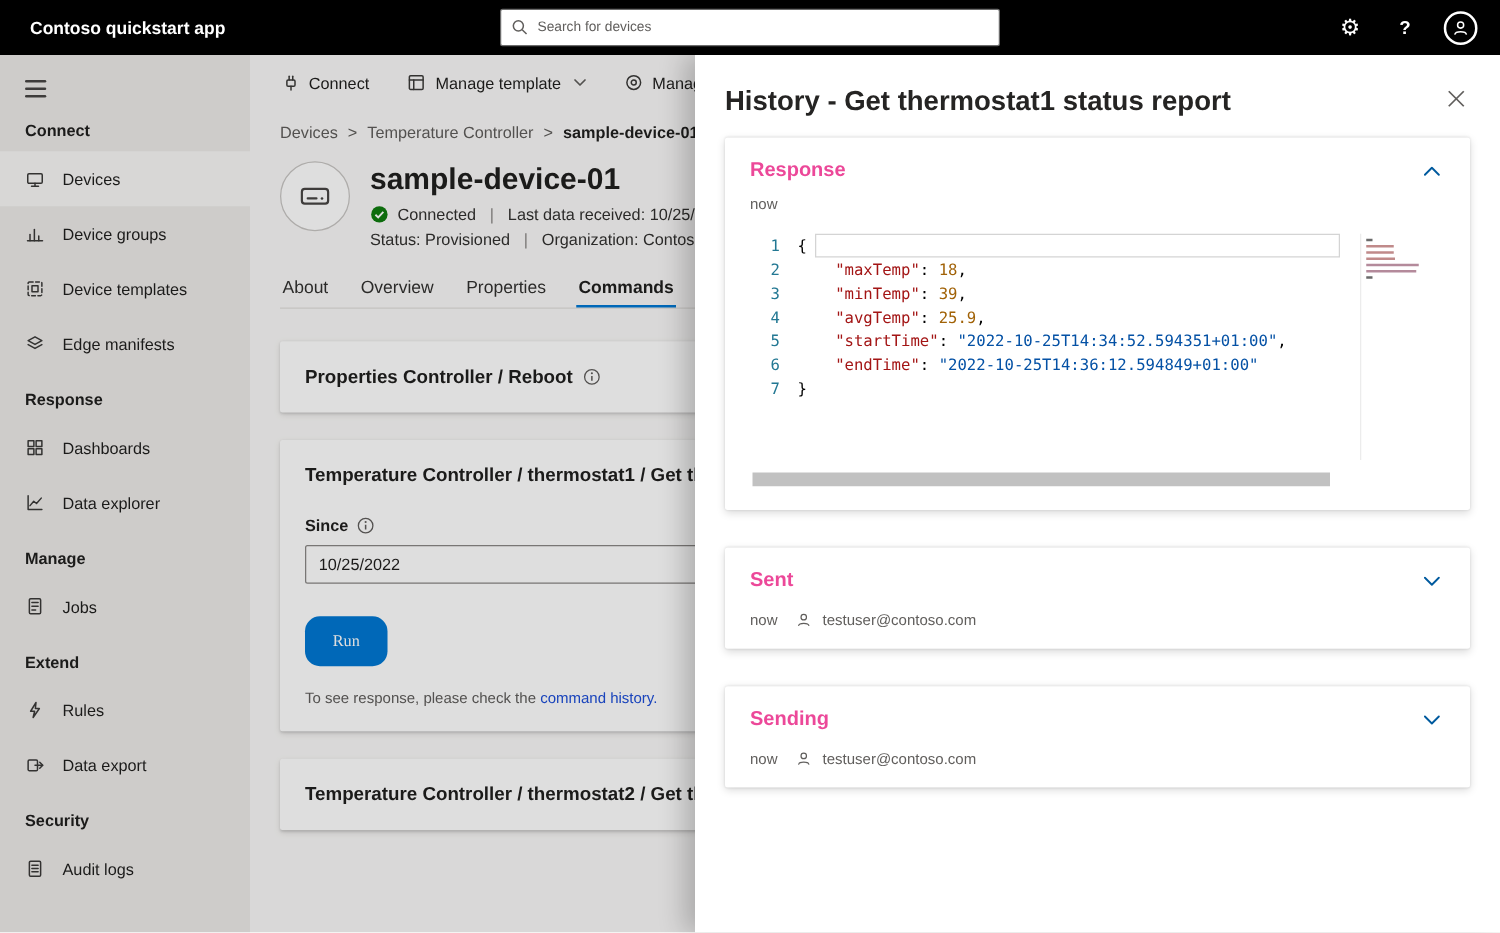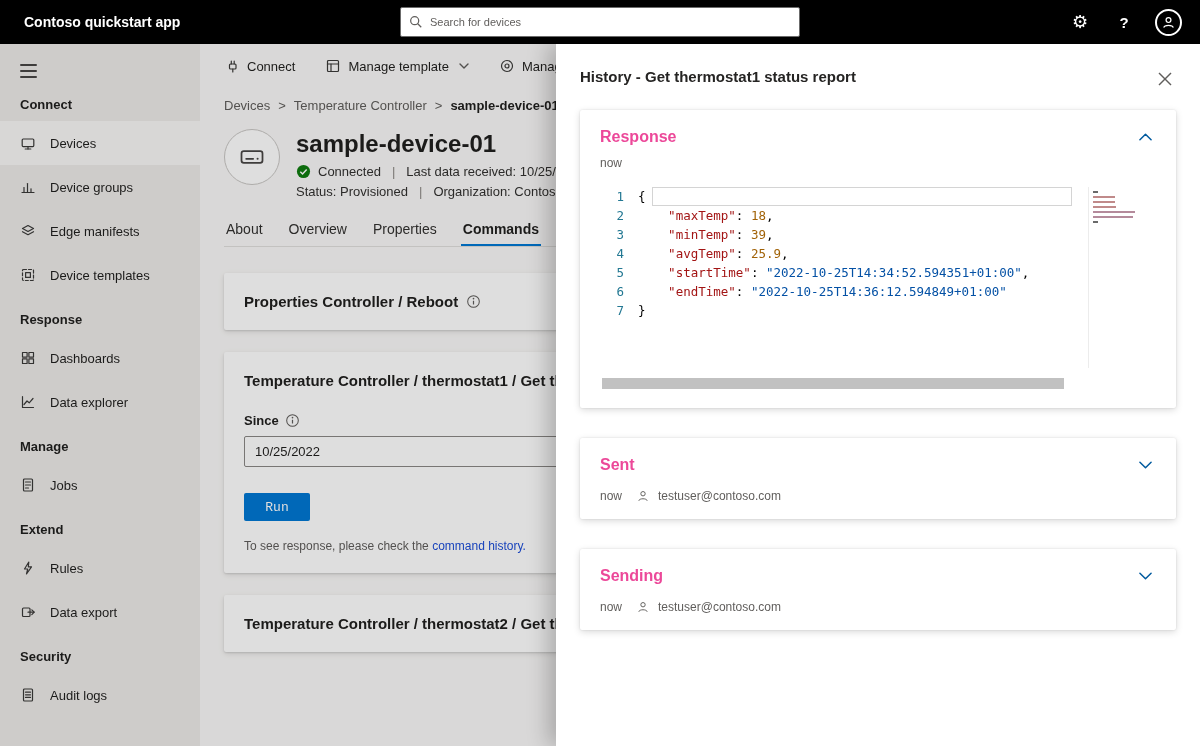--- a/index.html
+++ b/index.html
@@ -98,37 +98,37 @@
     box-shadow: 0 1px 2px rgba(0,0,0,0.12), 0 2px 6px rgba(0,0,0,0.1);
   }
   .card-title { font-size: 15px; font-weight: 600; color: #201f1e; display: flex; align-items: center; gap: 8px; white-space: nowrap; }
   .field-label { margin-top: 24px; font-size: 13px; font-weight: 600; display: flex; gap: 6px; align-items: center; }
   .text-input {
     display: block; margin-top: 8px; width: 700px; height: 31px;
     border: 1px solid #8a8886; border-radius: 2px; font-size: 13px; padding: 0 10px;
     color: #201f1e; background: #fff; font-family: "Liberation Sans", "DejaVu Sans", sans-serif;
   }
   .run-btn {
-    margin-top: 26px; width: 66px; height: 28px; background: #0078d4; color: #fff;
-    border: none; border-radius: 2px; font-size: 13px; cursor: pointer;
-    font-family: Liberation Mono, monospace;
+    margin-top: 26px; width: 66px; height: 40px; background: #0078d4; color: #fff;
+    border: none; border-radius: 12px; font-size: 13px; cursor: pointer;
+    font-family: Liberation Serif, serif;
   }
   .note { margin-top: 18px; font-size: 12px; color: #605e5c; }
   .note a { color: #1d4ed8; text-decoration: none; cursor: pointer; }
 
   
   .dim-overlay { position: absolute; left: 0; top: 44px; right: 0; bottom: 0; background: rgba(0,0,0,0.13); z-index: 50; }
 
   
   .panel {
     position: absolute; left: 556px; top: 44px; right: 0; bottom: 0;
     background: #fff; z-index: 100; box-shadow: -8px 0 20px rgba(0,0,0,0.22);
   }
   .panel-header { display: flex; align-items: flex-start; justify-content: space-between; padding: 24px 20px 12px 24px; }
-  .panel-title { font-size: 15px; font-weight: 600; color: #252423; }
+  .panel-title { font-size: 22px; font-weight: 600; color: #252423; }
   .close-btn { width: 30px; height: 30px; display: flex; align-items: center; justify-content: center; cursor: pointer; margin-top: -4px; }
   .close-btn svg { stroke: #605e5c; stroke-width: 1.4; }
   .panel-body { padding: 4px 24px 24px; display: flex; flex-direction: column; gap: 30px; }
   .acc-card { background: #fff; border-radius: 2px; padding: 16px 20px; box-shadow: 0 0 2px rgba(0,0,0,0.12), 0 2px 7px rgba(0,0,0,0.15); }
   .acc-head { display: flex; justify-content: space-between; align-items: center; }
   .acc-title { font-size: 16px; font-weight: 600; color: #ec4899; }
   .chevron-btn { width: 22px; height: 22px; display: flex; align-items: center; justify-content: center; cursor: pointer; }
   .chevron-btn svg { stroke: #005a9e; stroke-width: 1.6; fill: none; stroke-linecap: round; stroke-linejoin: round; }
   .acc-time { margin-top: 8px; font-size: 12px; color: #605e5c; }
   .meta-row { margin-top: 13px; display: flex; align-items: center; gap: 8px; font-size: 12px; color: #605e5c; }
@@ -215,34 +215,34 @@
           <path d="M4 13.5V8.5"></path>
           <path d="M7.5 13.5V4.5"></path>
           <path d="M11 13.5V9.8"></path>
         </svg>
     </span>
     <span>Device groups</span>
   </div>
   <div class="nav-item">
     <span class="nav-icon">
       <svg width="16" height="16" viewBox="0 0 16 16">
+          <rect x="2.5" y="2.5" width="11" height="11" rx="1" stroke-dasharray="3 2"></rect>
+          <rect x="5.6" y="5.6" width="4.8" height="4.8"></rect>
+        </svg>
+    </span>
+    <span>Device templates</span>
+  </div>
+  <div class="nav-item">
+    <span class="nav-icon">
+      <svg width="16" height="16" viewBox="0 0 16 16">
           <path d="M2.5 5.5 8 2.5l5.5 3L8 8.5z"></path>
           <path d="M2.5 8.7 8 11.7l5.5-3"></path>
         </svg>
     </span>
     <span>Edge manifests</span>
-  </div>
-  <div class="nav-item">
-    <span class="nav-icon">
-      <svg width="16" height="16" viewBox="0 0 16 16">
-          <rect x="2.5" y="2.5" width="11" height="11" rx="1" stroke-dasharray="3 2"></rect>
-          <rect x="5.6" y="5.6" width="4.8" height="4.8"></rect>
-        </svg>
-    </span>
-    <span>Device templates</span>
   </div>
 
   <div class="nav-section">Response</div>
   <div class="nav-item">
     <span class="nav-icon">
       <svg width="16" height="16" viewBox="0 0 16 16">
           <rect x="2.5" y="2.5" width="4.6" height="4.6"></rect>
           <rect x="8.9" y="2.5" width="4.6" height="4.6"></rect>
           <rect x="2.5" y="8.9" width="4.6" height="4.6"></rect>
           <rect x="8.9" y="8.9" width="4.6" height="4.6"></rect>

